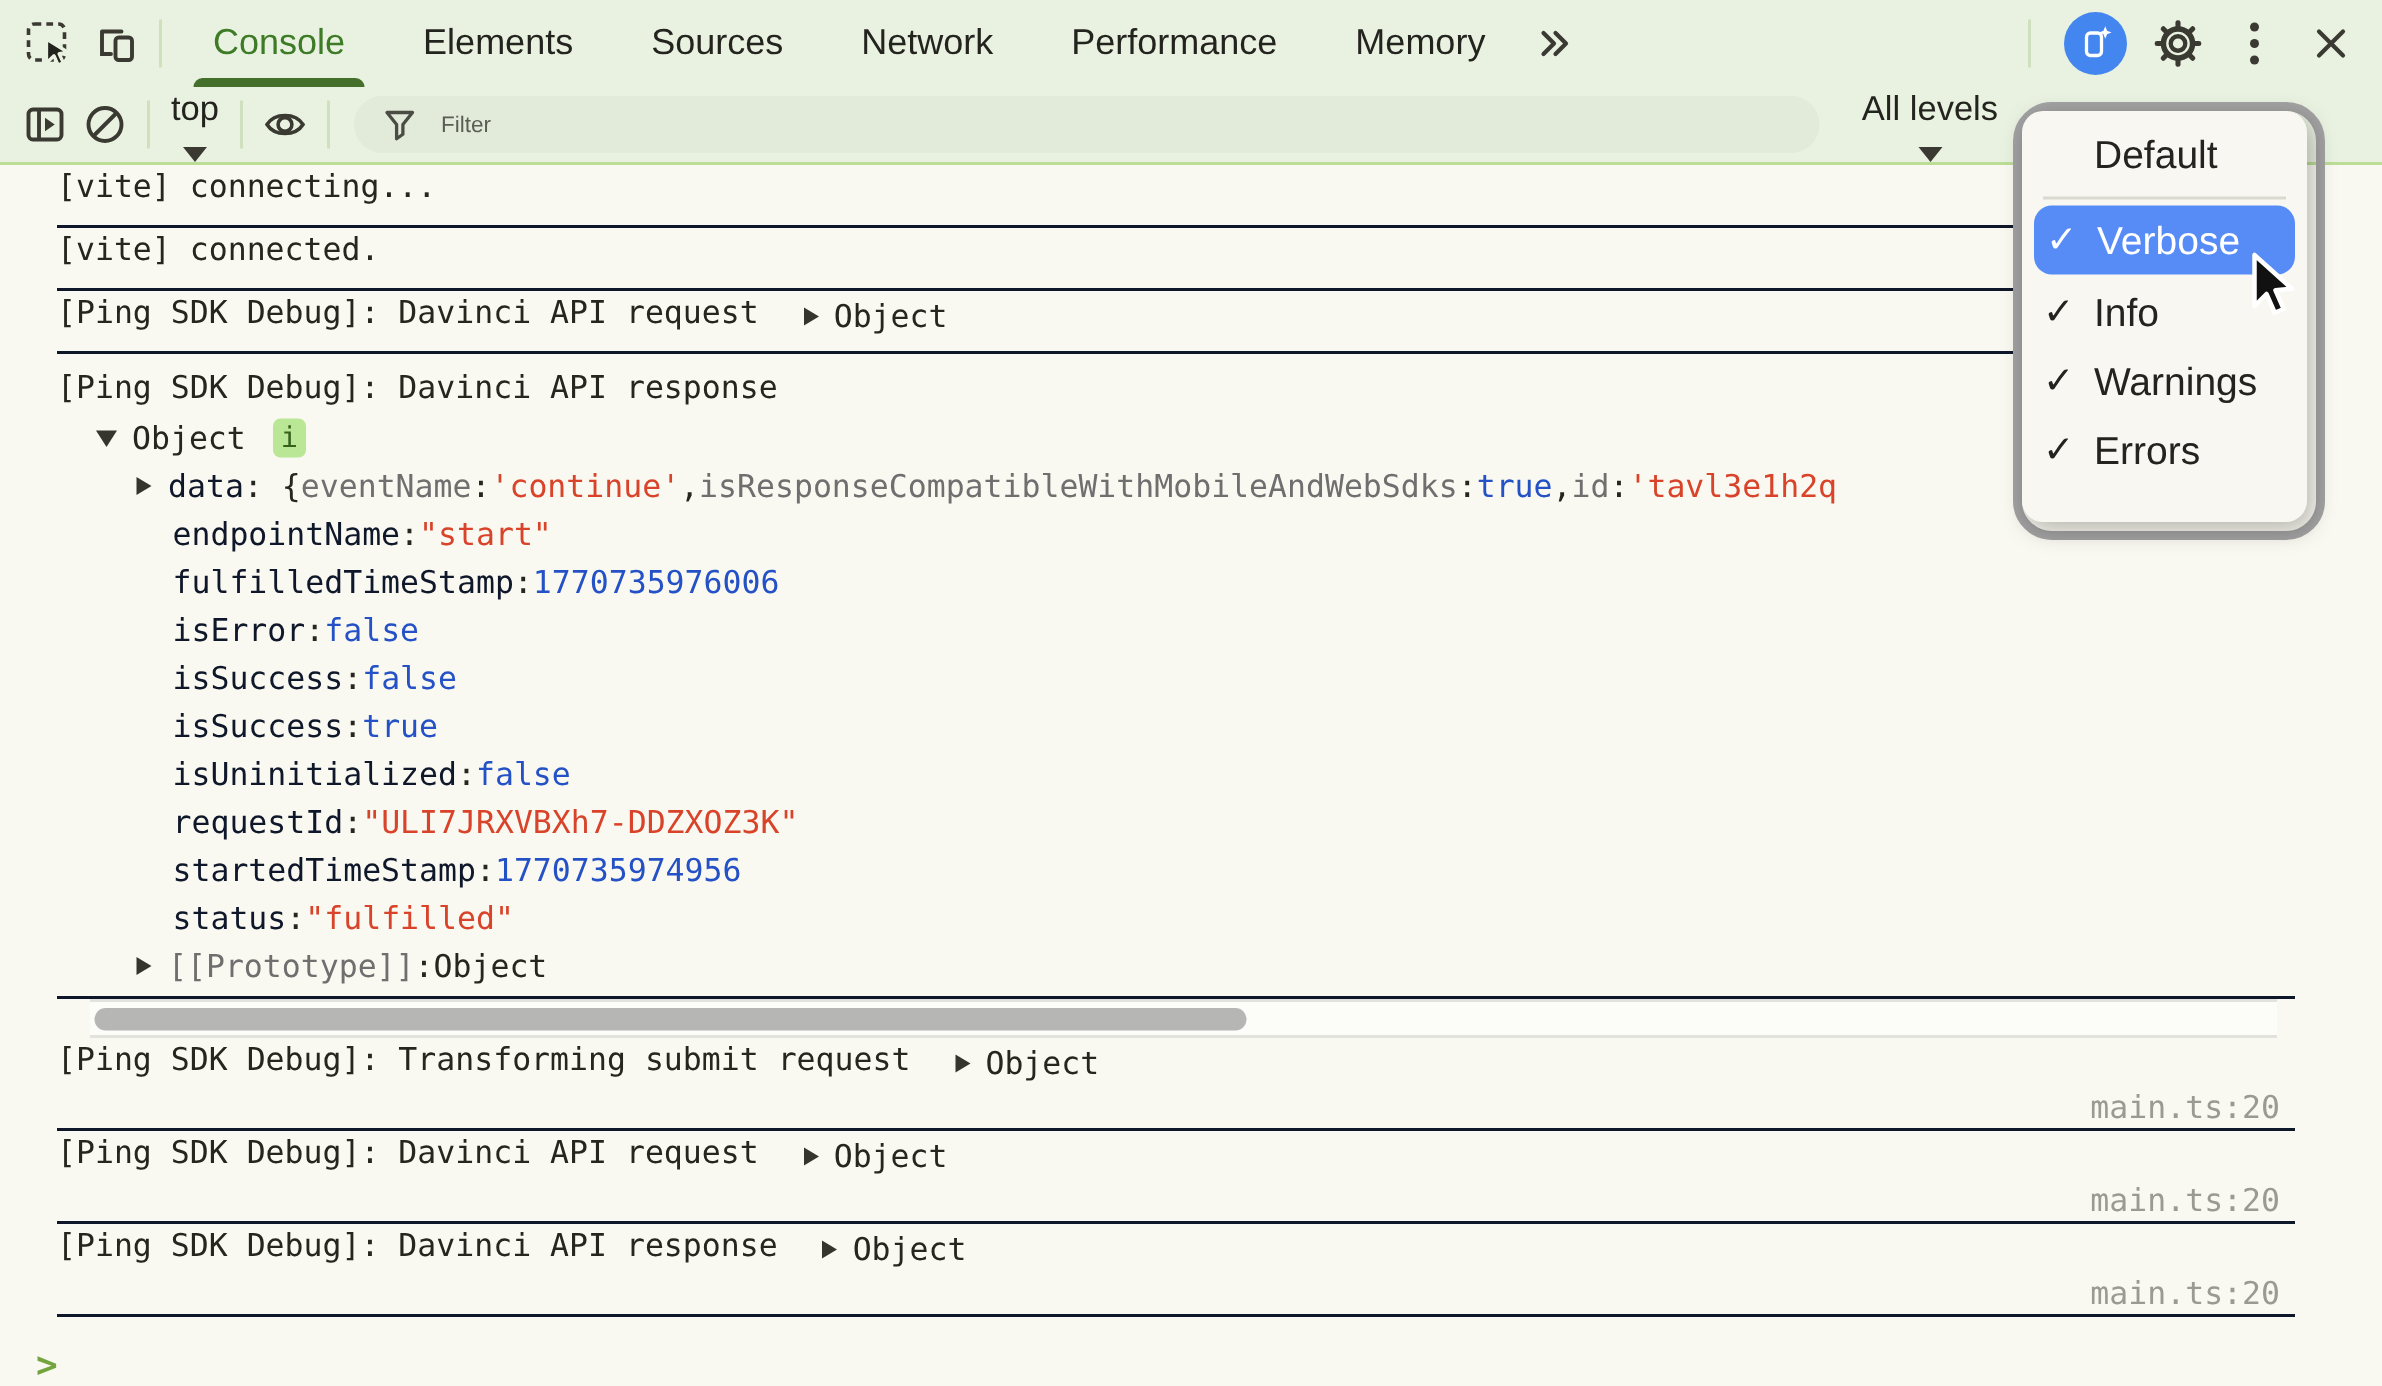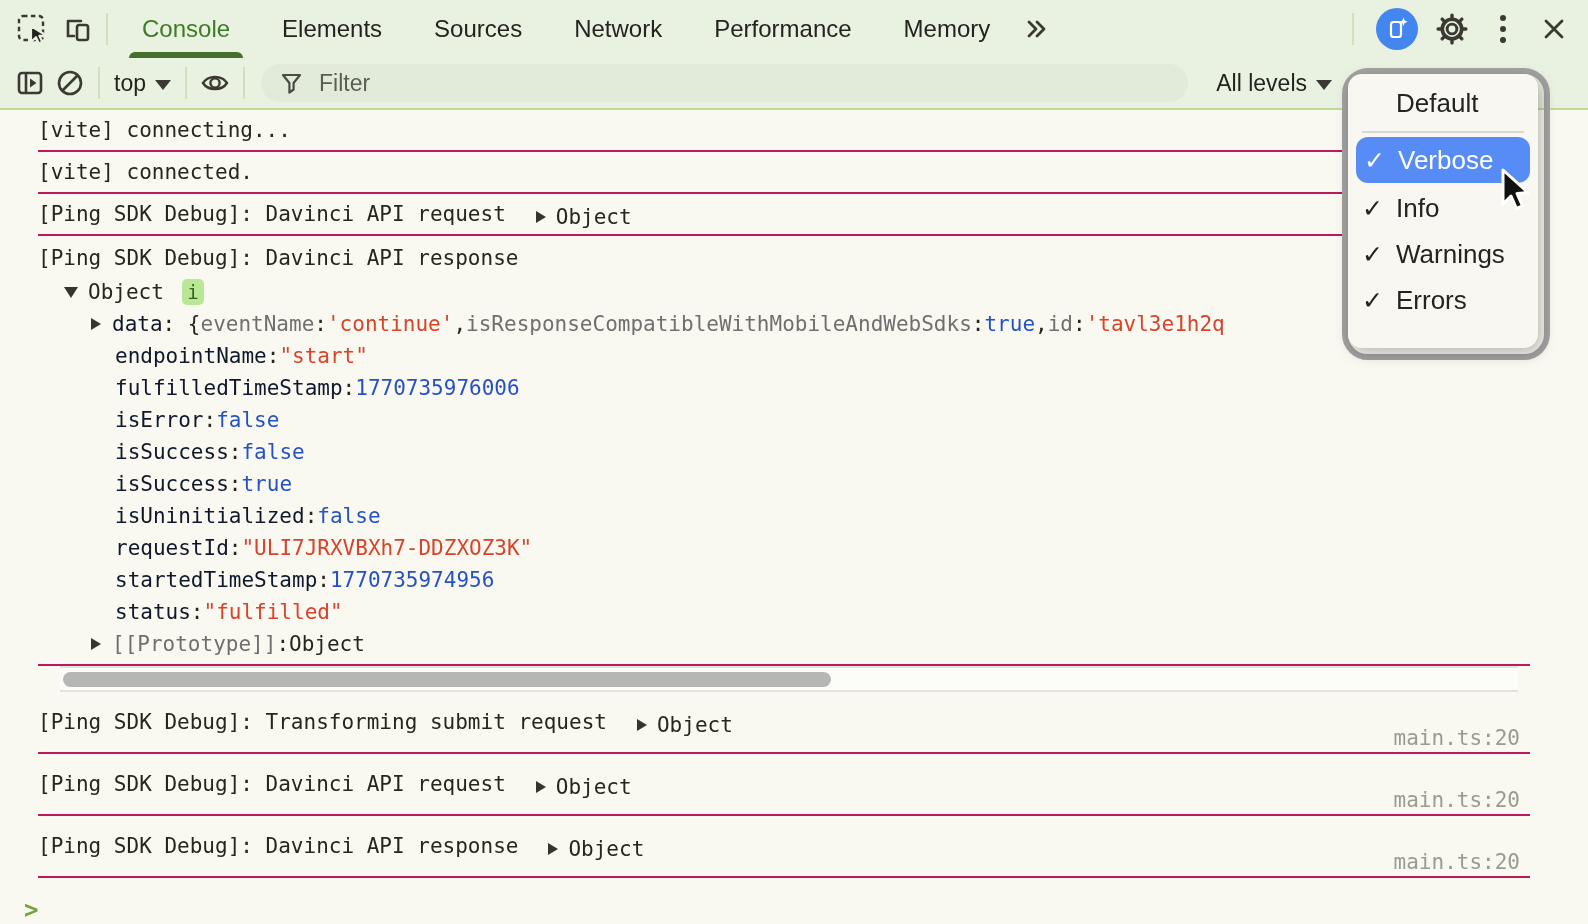--- a/index.html
+++ b/index.html
@@ -33,39 +33,39 @@
   .tb-right { margin-left:auto; display:flex; align-items:center; gap:14px; }
   .ai-btn { width:42px; height:42px; border-radius:50%; background:#4486f0; display:flex; align-items:center; justify-content:center; }
   .kebab { display:flex; flex-direction:column; gap:5px; align-items:center; width:34px; }
   .kebab i { width:6px; height:6px; border-radius:50%; background:#3a3a33; }
 
   
   .console-toolbar {
     height:52px; background:#e9f1e1; border-bottom:2px solid #bcdd96;
     display:flex; align-items:center; padding:0 0 0 10px;
   }
-  .selector { display:flex; align-items:center; gap:9px; font-size:23px; color:#24241f; padding:0 6px; white-space:nowrap; }
+  .selector { display:flex; align-items:center; gap:9px; font-size:23px; color:#24241f; padding:0 6px; white-space:nowrap;flex-direction:column; }
   .caret { width:0; height:0; border-left:8px solid transparent; border-right:8px solid transparent; border-top:10px solid #3a3a33; margin-top:3px; }
   .filter-pill {
     flex:1 1 auto; height:38px; background:#e2eada; border-radius:19px;
     display:flex; align-items:center; gap:12px; padding:0 18px; margin:0 22px 0 8px;
   }
   .filter-input {
     border:none; outline:none; background:transparent; flex:1;
-    font-size:23px; color:#3c3f38;
+    font-size:15px; color:#3c3f38;
   }
   .filter-input::placeholder { color:#5a5e54; opacity:1; }
   .toolbar-end-spacer { width:250px; flex:0 0 auto; }
 
   
   .console-body { font-family:"DejaVu Sans Mono", monospace; font-size:21px; color:#26251e; }
   .messages { margin:0 58px 0 38px; }
   .console-row {
-    border-bottom:2px solid #be185d; min-height:42px;
-    display:flex; align-items:center; padding:2px 0;
+    border-bottom:2px solid #0f172a; min-height:42px;
+    display:flex; align-items:flex-start; padding:2px 0;
   }
   .console-row .spacer { flex:1; }
   .obj-preview { display:inline-flex; align-items:center; gap:10px; margin-left:30px; position:relative; top:3px; }
   .tri-r { width:0; height:0; border-left:11px solid #35352e; border-top:7px solid transparent; border-bottom:7px solid transparent; flex:0 0 auto; }
   .tri-r.small { border-left-width:10px; border-top-width:6px; border-bottom-width:6px; }
   .tri-d { width:0; height:0; border-top:11px solid #35352e; border-left:7px solid transparent; border-right:7px solid transparent; flex:0 0 auto; }
   .source-link { color:#9a9a92; padding-right:10px; text-decoration:none;margin-top:32px; }
 
   .console-row.block { display:block; padding:4px 0 4px 0; }
   .msg-line { height:36px; line-height:36px; }

